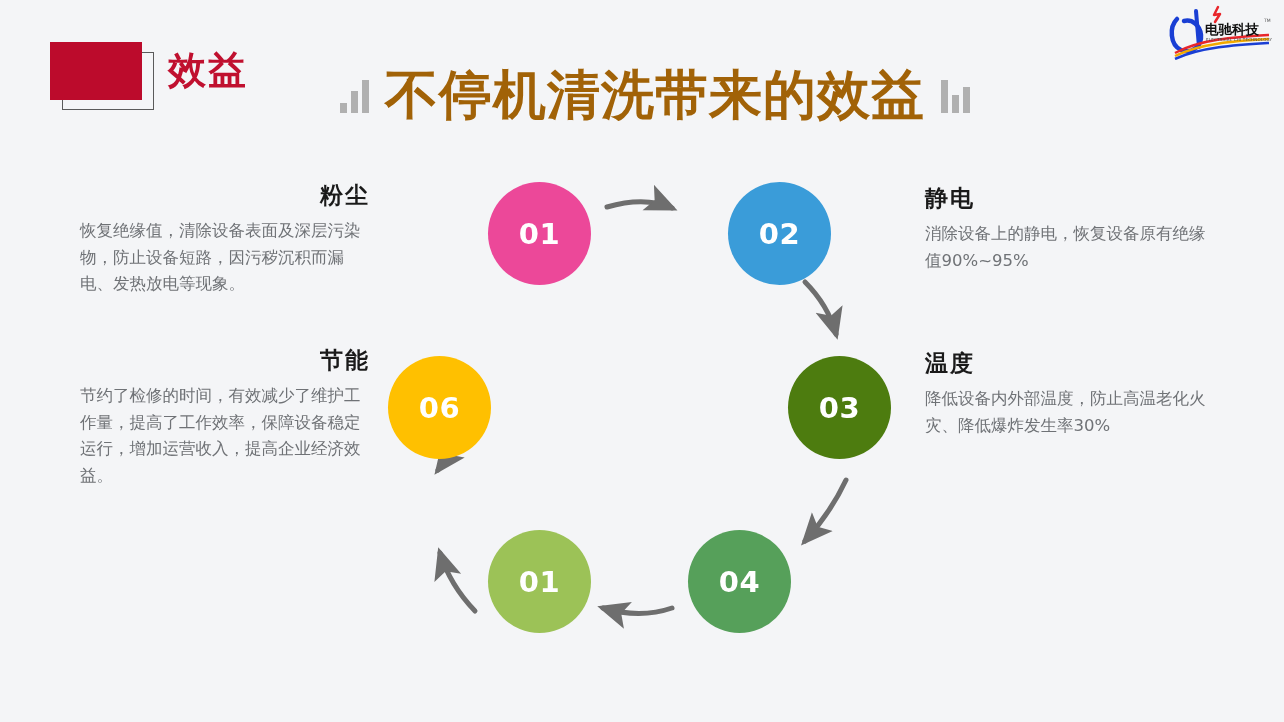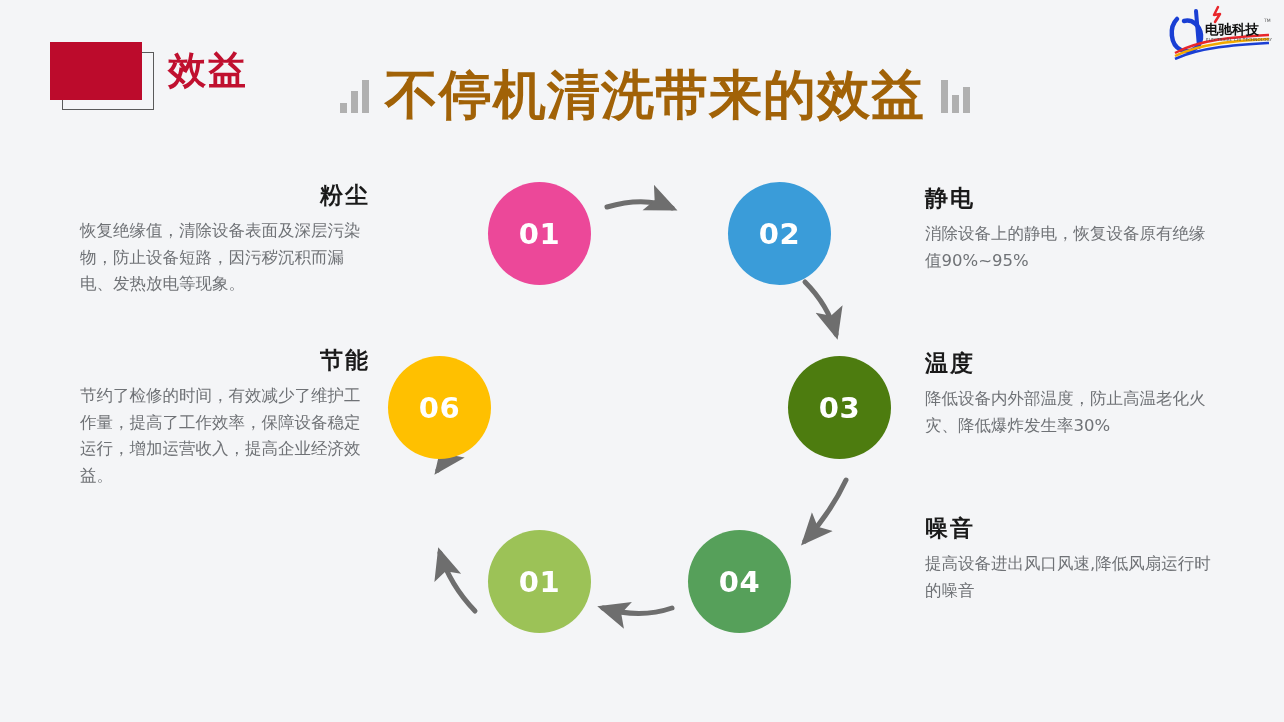--- a/index.html
+++ b/index.html
@@ -221,18 +221,14 @@
   </div>
 
   <div class="block right b-static">
     <h3>静电</h3>
     <p>消除设备上的静电，恢复设备原有绝缘值90%~95%</p>
   </div>
   <div class="block right b-temp">
     <h3>温度</h3>
     <p>降低设备内外部温度，防止高温老化火灾、降低爆炸发生率30%</p>
   </div>
-  <div class="block right b-noise">
-    <h3>噪音</h3>
-    <p>提高设备进出风口风速,降低风扇运行时的噪音</p>
-  </div>
 
 </div>
 
 </body></html>

